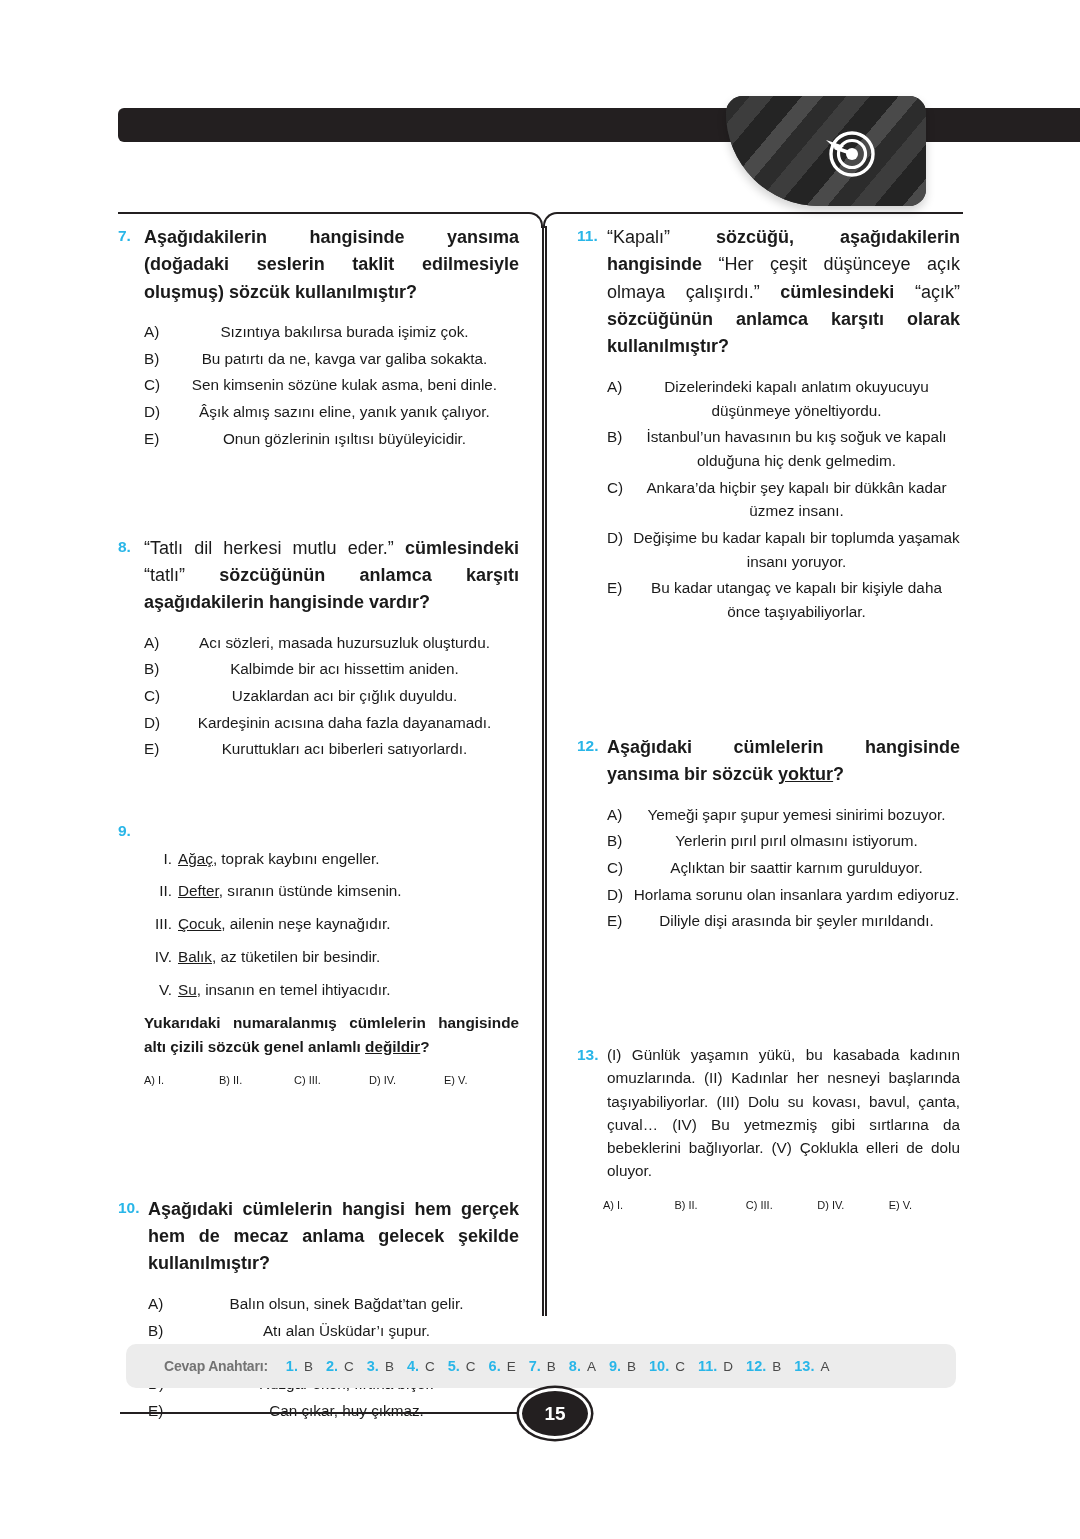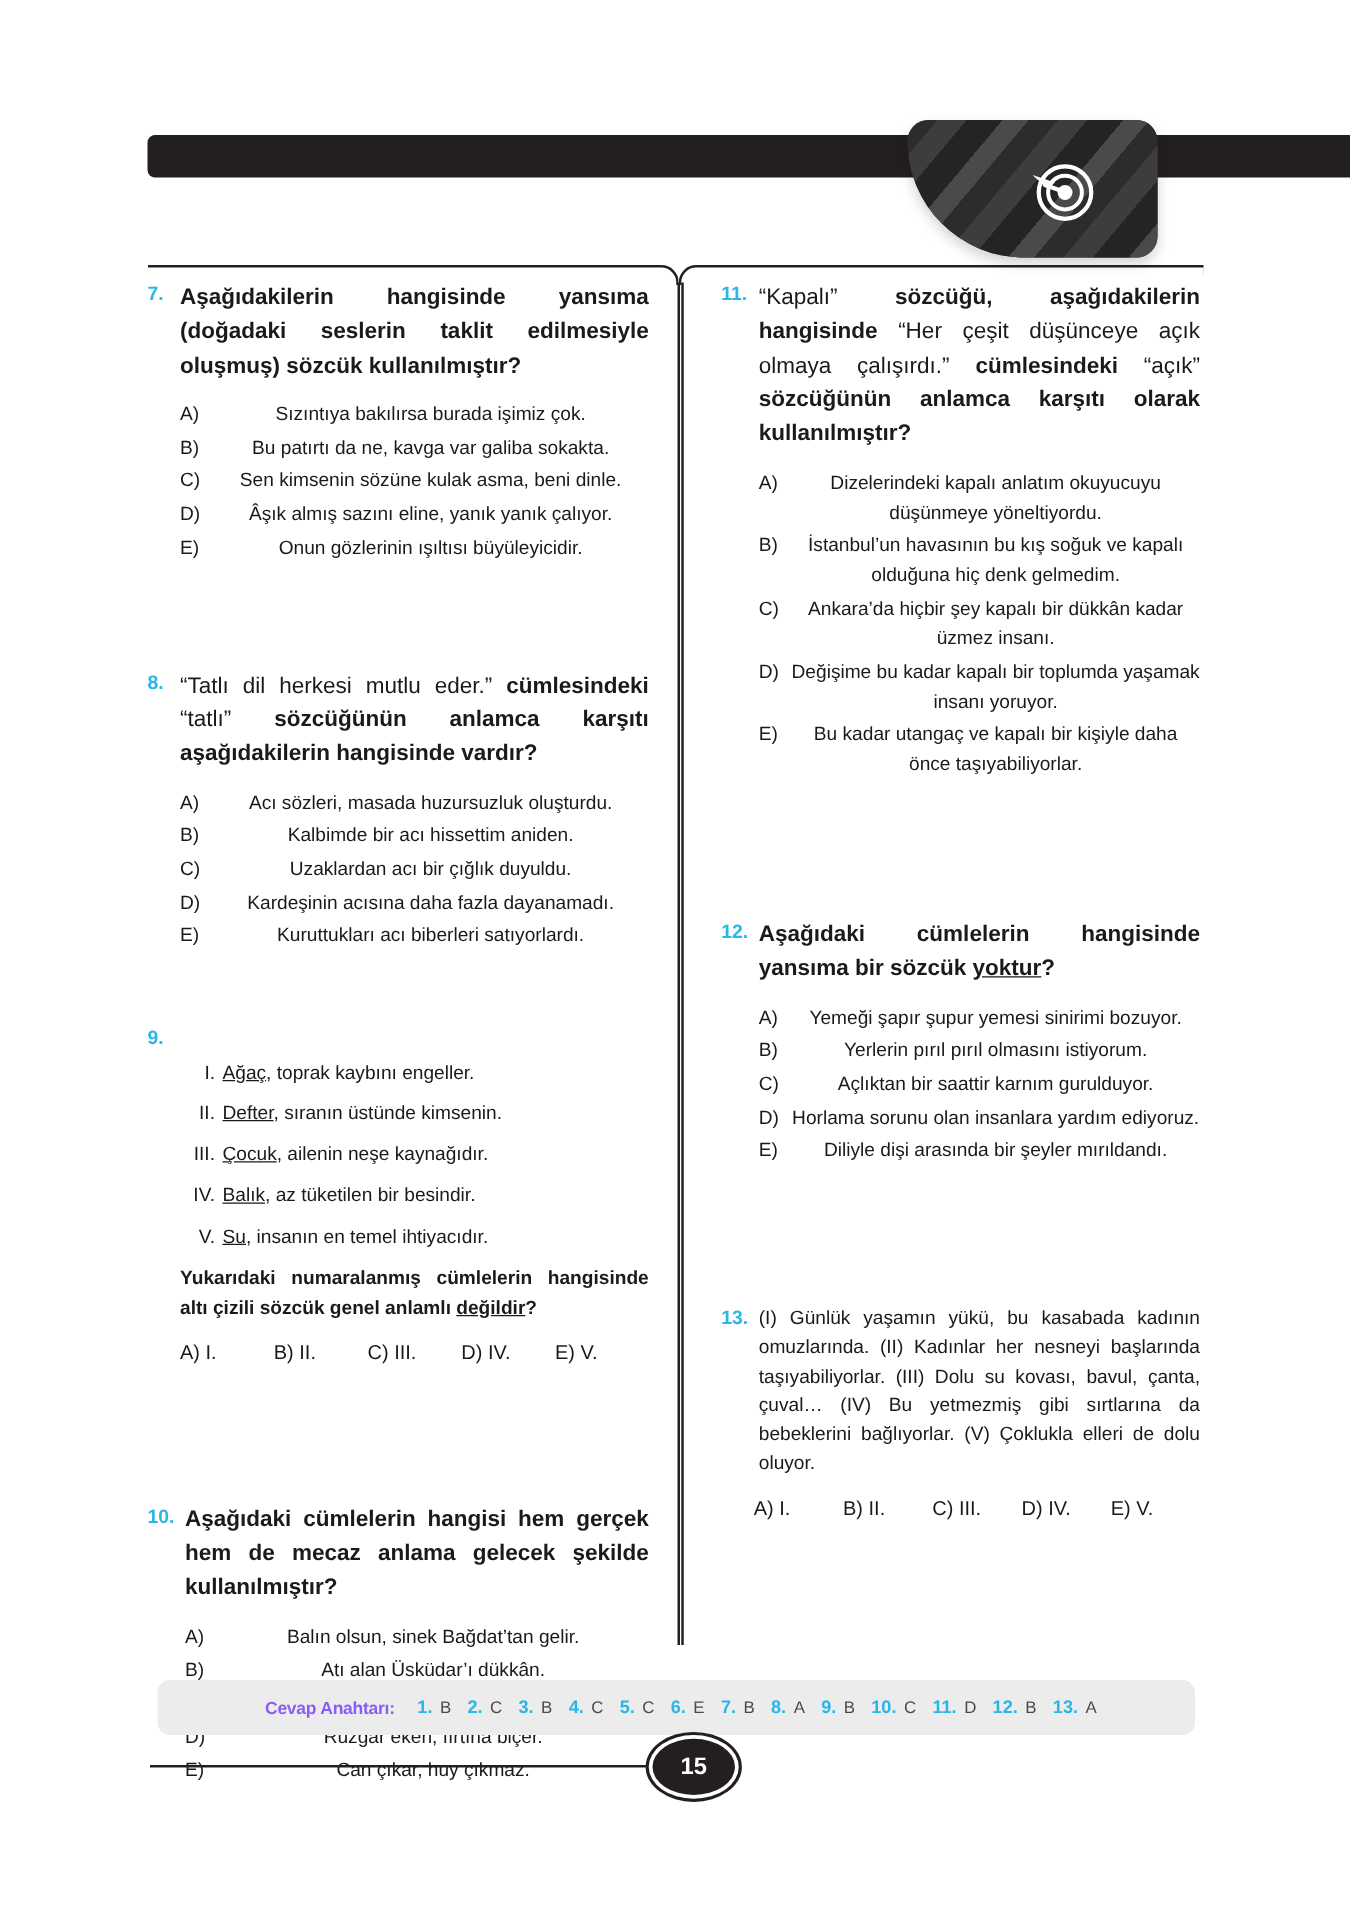--- a/index.html
+++ b/index.html
@@ -189,21 +189,21 @@
     text-align: justify;
     padding-left: 26px;
     margin-top: 10px;
   }
   .q-sub u { text-decoration: underline; }
 
   .inline-options {
     display: flex;
     padding-left: 26px;
     margin-top: 16px;
-    font-size: 16px;
+    font-size: 11px;
     color: #1a1a1a;
   }
   .inline-options .io {
     width: 86px;
   }
   .inline-options.wide .io { width: 88px; }
 
   .para {
     font-size: 15.3px;
     line-height: 1.52;
@@ -225,24 +225,23 @@
     height: 44px;
     background: #ececec;
     border-radius: 10px;
     display: flex;
     align-items: center;
     padding-left: 38px;
   }
   .ak-label {
     font-size: 14px;
     font-weight: bold;
-    color: #8b5cf6;
+    color: #737373;
     letter-spacing: -0.2px;
     margin-right: 18px;
-    margin-left: 48px;
   }
   .ak-items {
     display: flex;
     align-items: center;
   }
   .ak-item {
     display: flex;
     align-items: baseline;
     margin-right: 13px;
   }
@@ -415,21 +414,21 @@
           <span class="q-num wide">10.</span>
           <span class="q-stem">Aşağıdaki cümlelerin hangisi hem gerçek hem de mecaz anlama gelecek şekilde kullanılmıştır?</span>
         </div>
         <div class="options indent-more">
           <div class="option">
             <span class="opt-letter">A)</span>
             <span class="opt-text">Balın olsun, sinek Bağdat’tan gelir.</span>
           </div>
           <div class="option">
             <span class="opt-letter">B)</span>
-            <span class="opt-text">Atı alan Üsküdar’ı dükkân.</span>
+            <span class="opt-text">Atı alan Üsküdar’ı şupur.</span>
           </div>
           <div class="option">
             <span class="opt-letter">C)</span>
             <span class="opt-text">Mum, dibine ışık vermez.</span>
           </div>
           <div class="option">
             <span class="opt-letter">D)</span>
             <span class="opt-text">Rüzgâr eken, fırtına biçer.</span>
           </div>
           <div class="option">

